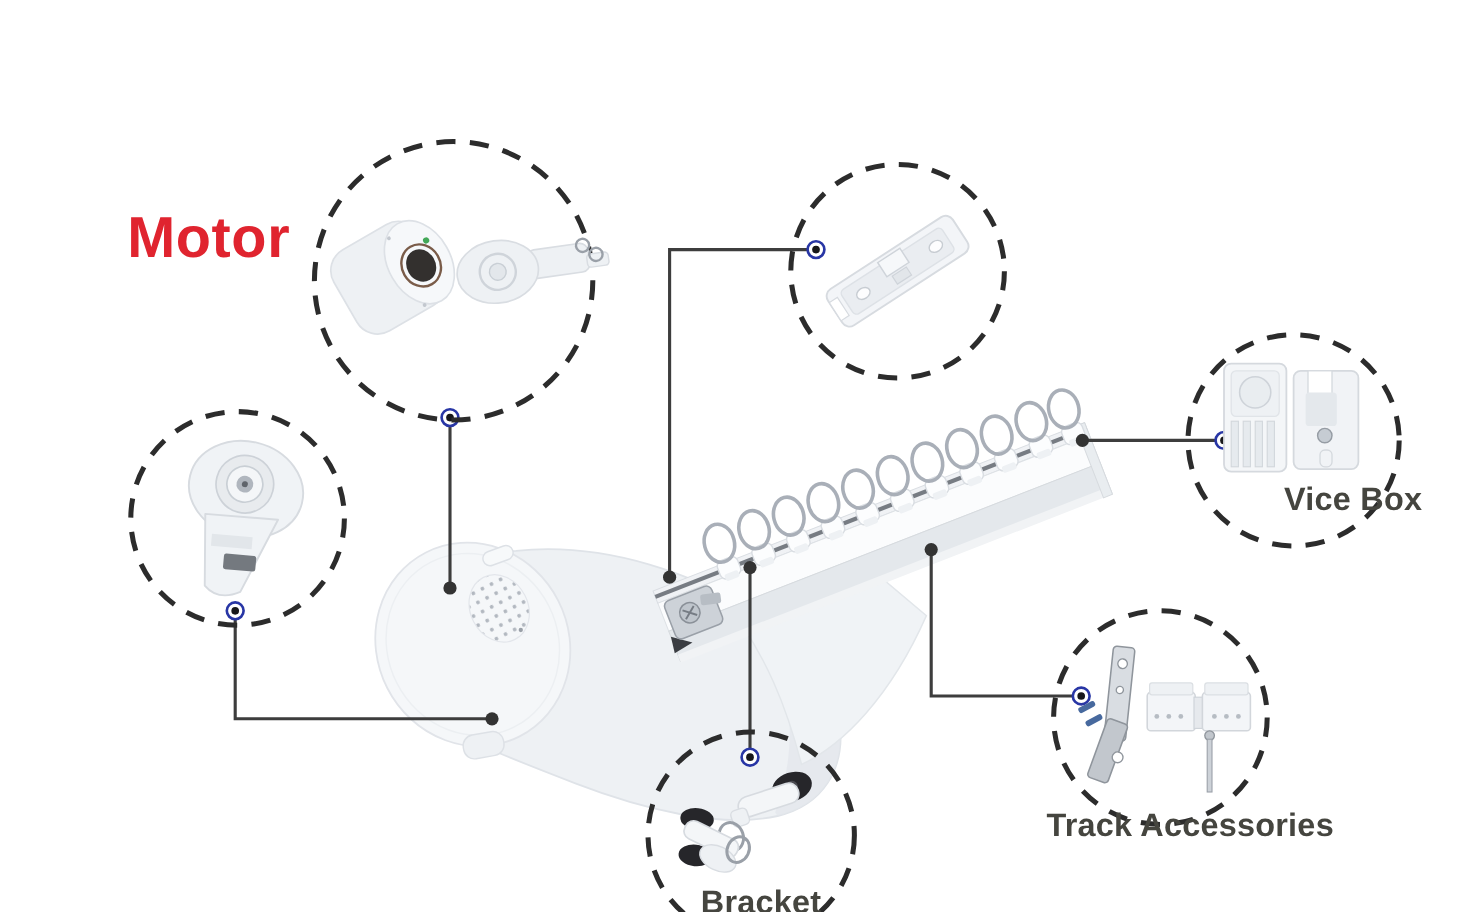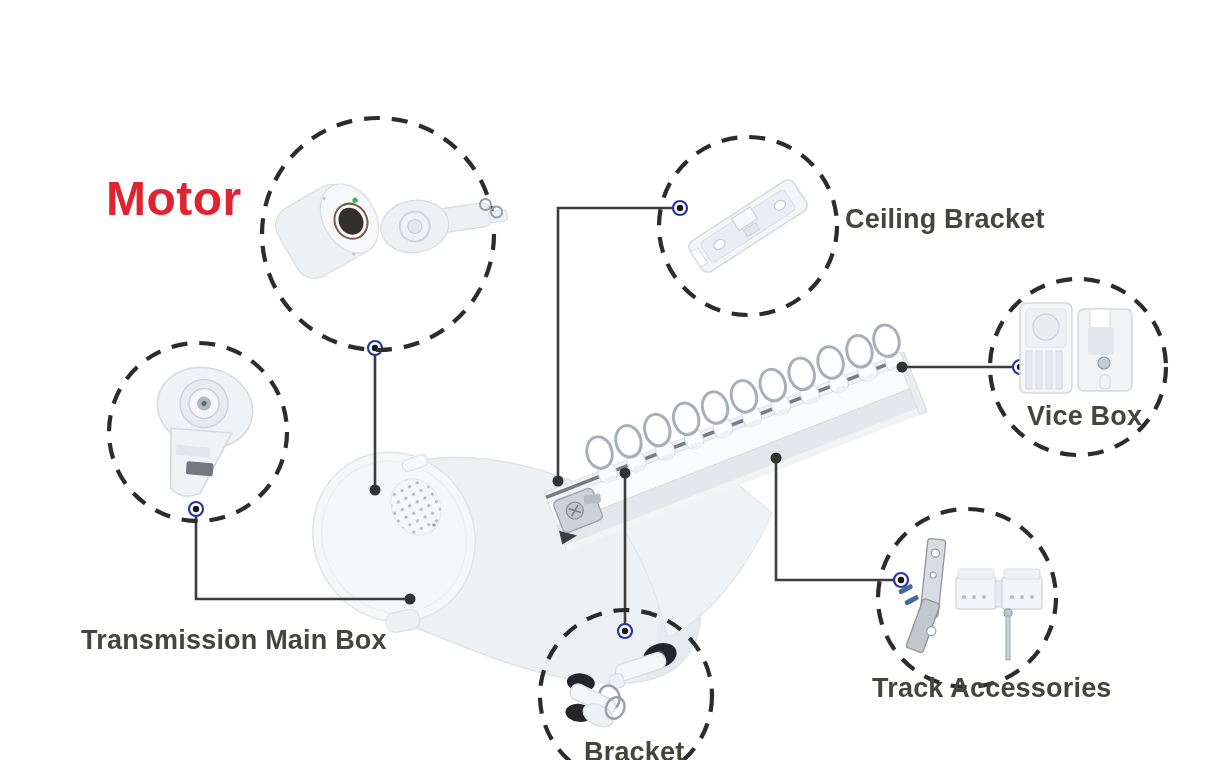--- a/index.html
+++ b/index.html
@@ -11,21 +11,21 @@
   .art{position:absolute;left:0;top:0;width:1224px;height:760px;}
   .lbl{
     position:absolute;color:#45453f;font-weight:bold;font-size:27px;
     letter-spacing:.2px;white-space:nowrap;line-height:1;
   }
   .lbl-motor{
     position:absolute;left:106px;top:134px;color:#e0242f;font-weight:bold;
     font-size:48px;letter-spacing:.5px;line-height:1;white-space:nowrap;
   }
   .lbl-ceiling{left:845px;top:165px;}
-  .lbl-vice{left:1027px;top:362px;}
+  .lbl-vice{left:1070px;top:362px;}
   .lbl-transmission{left:81px;top:586px;}
   .lbl-runner{left:584px;top:698px;}
   .lbl-track{left:872px;top:634px;}
 </style>
 </head>
 <body>
 
 <div class="stage">
 
 <svg class="art" viewBox="0 0 1224 760" xmlns="http://www.w3.org/2000/svg">
@@ -247,19 +247,17 @@
     <rect x="1004" y="528" width="36" height="10" rx="2" fill="#eef1f4" stroke="#dbdfe3" stroke-width="1"></rect>
     <circle cx="1012" cy="556" r="2" fill="#b6bcc3"></circle>
         <circle cx="1022" cy="556" r="2" fill="#b6bcc3"></circle>
         <circle cx="1032" cy="556" r="2" fill="#b6bcc3"></circle>
     <circle cx="1008" cy="572" r="4" fill="#c2c7cd" stroke="#8f959c" stroke-width="1.1"></circle>
     <rect x="1006" y="575" width="4" height="44" fill="#cdd2d8" stroke="#9aa0a8" stroke-width="0.9"></rect>
   </g>
 </svg>
 
   <div class="lbl-motor">Motor</div>
-  <div class="lbl lbl-ceiling">Ceiling Bracket</div>
   <div class="lbl lbl-vice">Vice Box</div>
-  <div class="lbl lbl-transmission">Transmission Main Box</div>
   <div class="lbl lbl-runner">Bracket</div>
   <div class="lbl lbl-track">Track Accessories</div>
 
 </div>
 
 </body></html>

